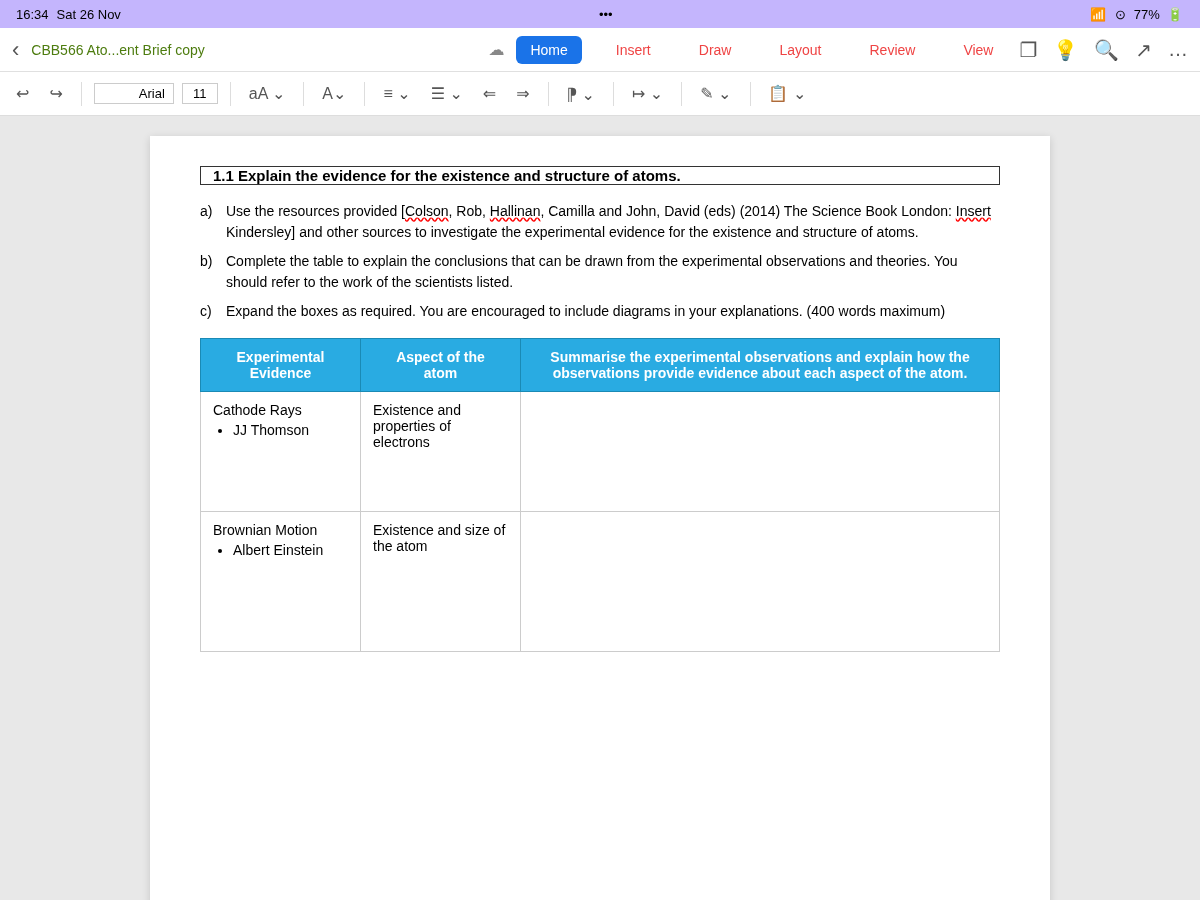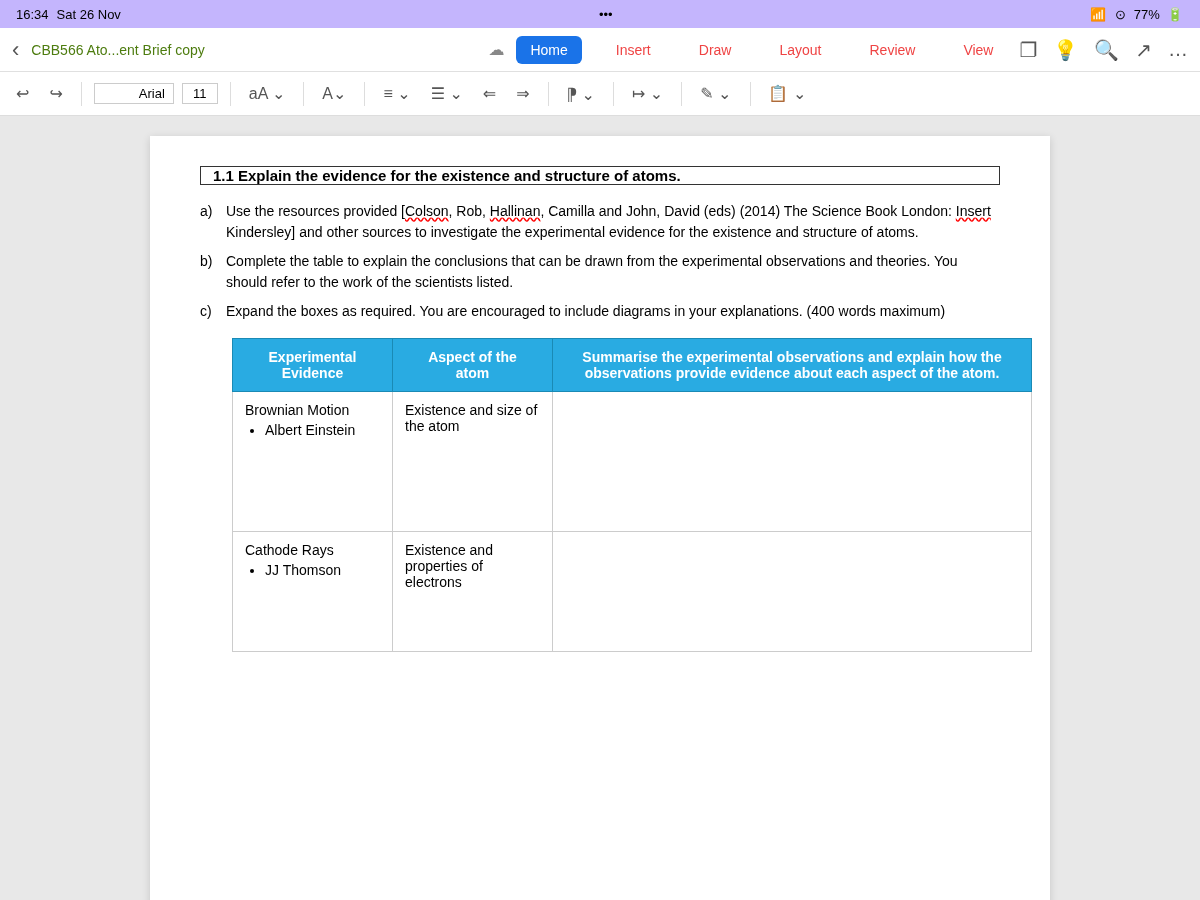--- a/index.html
+++ b/index.html
@@ -110,21 +110,20 @@
       text-decoration-style: wavy;
       text-decoration-color: red;
     }
 
     
     .data-table {
       width: 100%;
       border-collapse: collapse;
       font-size: 14px;
       margin-top: 8px;
-      margin-left: 32px;
     }
     .data-table th {
       background: #29ABE2;
       color: white;
       border: 1.5px solid #1a8ab5;
       padding: 10px 12px;
       text-align: center;
       font-weight: bold;
       vertical-align: middle;
     }
@@ -240,41 +239,41 @@
       <thead>
         <tr>
           <th class="col-exp">Experimental<br>Evidence</th>
           <th class="col-aspect">Aspect of the<br>atom</th>
           <th class="col-summary">Summarise the experimental observations and explain how the observations provide evidence about each aspect of the atom.</th>
         </tr>
       </thead>
       <tbody>
 
         <tr>
+          <td class="col-exp cell-bottom">
+            <span>Cathode Rays</span>
+            <ul class="bullet-list">
+              <li>JJ Thomson</li>
+            </ul>
+          </td>
+          <td class="col-aspect cell-bottom">
+            <span>Existence and properties of electrons</span>
+          </td>
+          <td class="col-summary cell-bottom"></td>
+        </tr>
+
+        <tr>
           <td class="col-exp cell-tall">
             <span>Brownian Motion</span>
             <ul class="bullet-list">
               <li>Albert Einstein</li>
             </ul>
           </td>
           <td class="col-aspect cell-tall">
             <span>Existence and size of the atom</span>
           </td>
           <td class="col-summary cell-tall"></td>
         </tr>
-
-        <tr>
-          <td class="col-exp cell-bottom">
-            <span>Cathode Rays</span>
-            <ul class="bullet-list">
-              <li>JJ Thomson</li>
-            </ul>
-          </td>
-          <td class="col-aspect cell-bottom">
-            <span>Existence and properties of electrons</span>
-          </td>
-          <td class="col-summary cell-bottom"></td>
-        </tr>
       </tbody>
     </table>
 
   </div>
 </div>
 
 </body></html>

